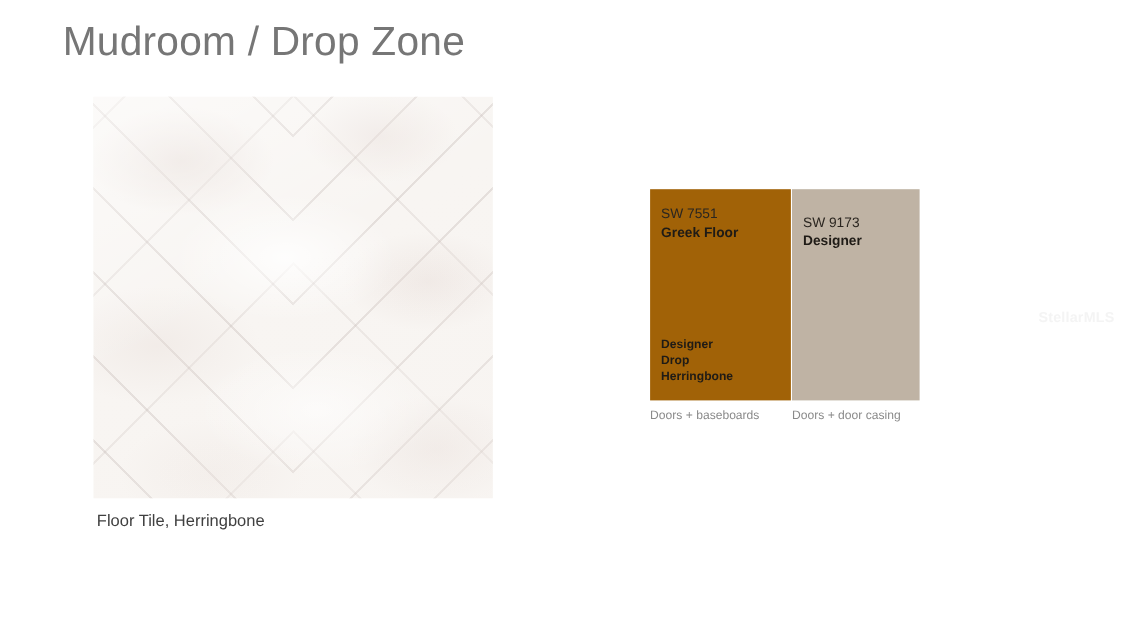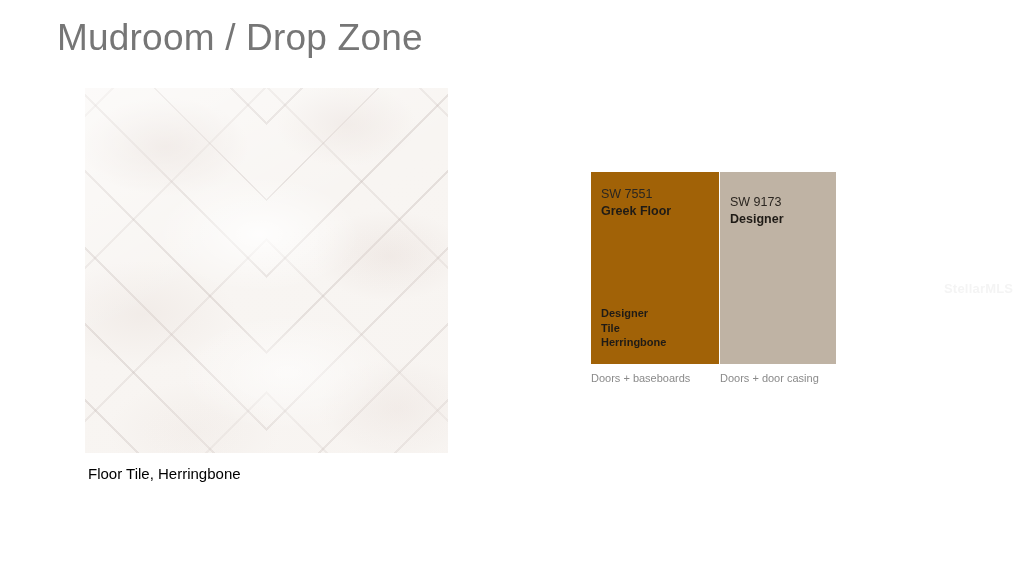--- a/index.html
+++ b/index.html
@@ -115,21 +115,21 @@
   .hb-sheen {
     position: absolute;
     inset: 0;
     background: linear-gradient(150deg, rgba(255,255,255,0.55) 0%, rgba(255,255,255,0) 45%, rgba(247,243,240,0.35) 100%);
   }
   #tile-caption {
     position: absolute;
     left: 88px;
     top: 465px;
     font-size: 15px;
-    color: #000000;
+    color: #404040;
     font-weight: 400;
     white-space: nowrap;
   }
 
   
   #swatch-group {
     position: absolute;
     left: 591px;
     top: 172px;
   }
@@ -204,21 +204,21 @@
 <div id="tile-caption">Floor Tile, Herringbone</div>
 
 <div id="swatch-group">
 
   <div class="swatch-col" style="left:0px;">
     <div class="swatch-chip" style="width:128px; height:192px; background:#a16207;">
       <div class="swatch-code">SW 7551</div>
       <div class="swatch-name">Greek Floor</div>
       <div class="swatch-collection">
         <div>Designer</div>
-        <div>Tile</div>
+        <div>Drop</div>
         <div>Herringbone</div>
       </div>
     </div>
     <div class="swatch-caption">Doors + baseboards</div>
   </div>
 
   <div class="swatch-col" style="left:129px;">
     <div class="swatch-chip" style="width:116px; height:192px; background:#bfb3a4; padding-top:22px;">
       <div class="swatch-code">SW 9173</div>
       <div class="swatch-name">Designer</div>

